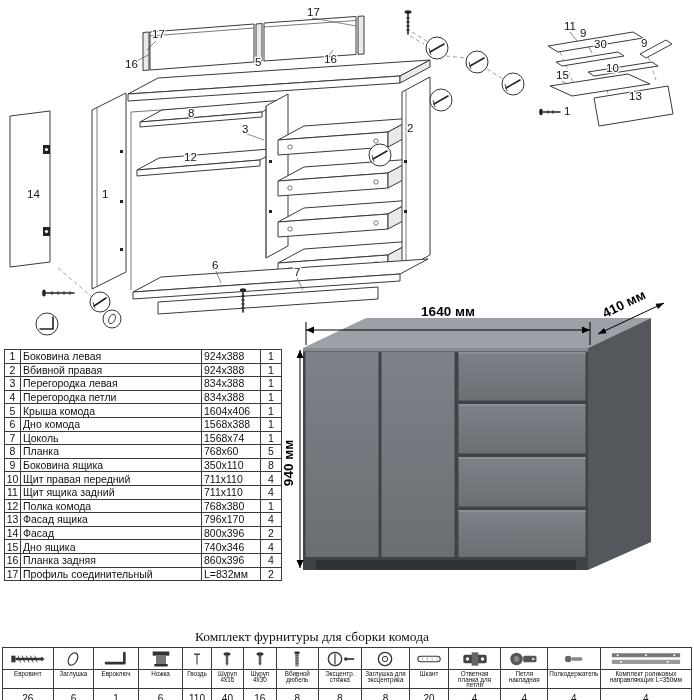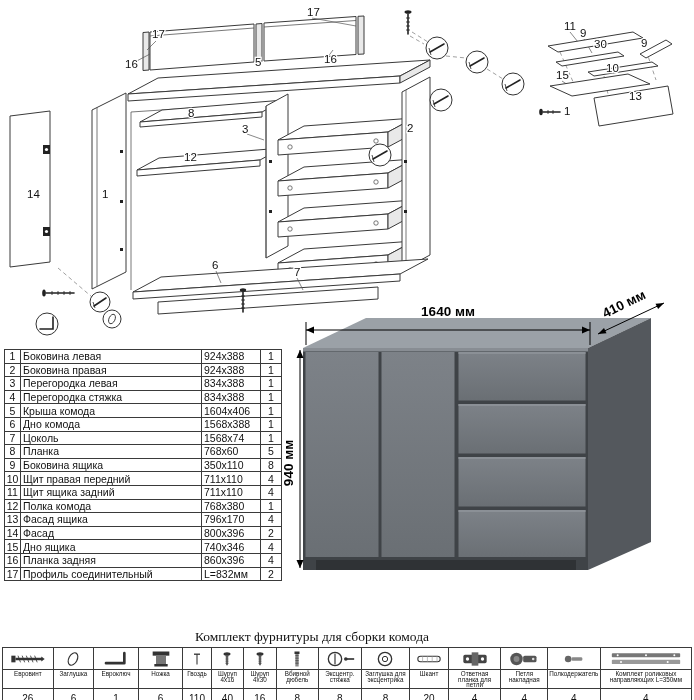--- a/index.html
+++ b/index.html
@@ -253,33 +253,33 @@
   <table id="parts-table">
     <tbody id="parts-tbody">
         <tr>
           <td class="col-num">1</td>
           <td class="col-name">Боковина левая</td>
           <td class="col-size">924x388</td>
           <td class="col-qty">1</td>
         </tr>
         <tr>
           <td class="col-num">2</td>
-          <td class="col-name">Боковина правая</td>
+          <td class="col-name">Вбивной правая</td>
           <td class="col-size">924x388</td>
           <td class="col-qty">1</td>
         </tr>
         <tr>
           <td class="col-num">3</td>
           <td class="col-name">Перегородка левая</td>
           <td class="col-size">834x388</td>
           <td class="col-qty">1</td>
         </tr>
         <tr>
           <td class="col-num">4</td>
-          <td class="col-name">Перегородка стяжка</td>
+          <td class="col-name">Перегородка петли</td>
           <td class="col-size">834x388</td>
           <td class="col-qty">1</td>
         </tr>
         <tr>
           <td class="col-num">5</td>
           <td class="col-name">Крыша комода</td>
           <td class="col-size">1604x406</td>
           <td class="col-qty">1</td>
         </tr>
         <tr>

